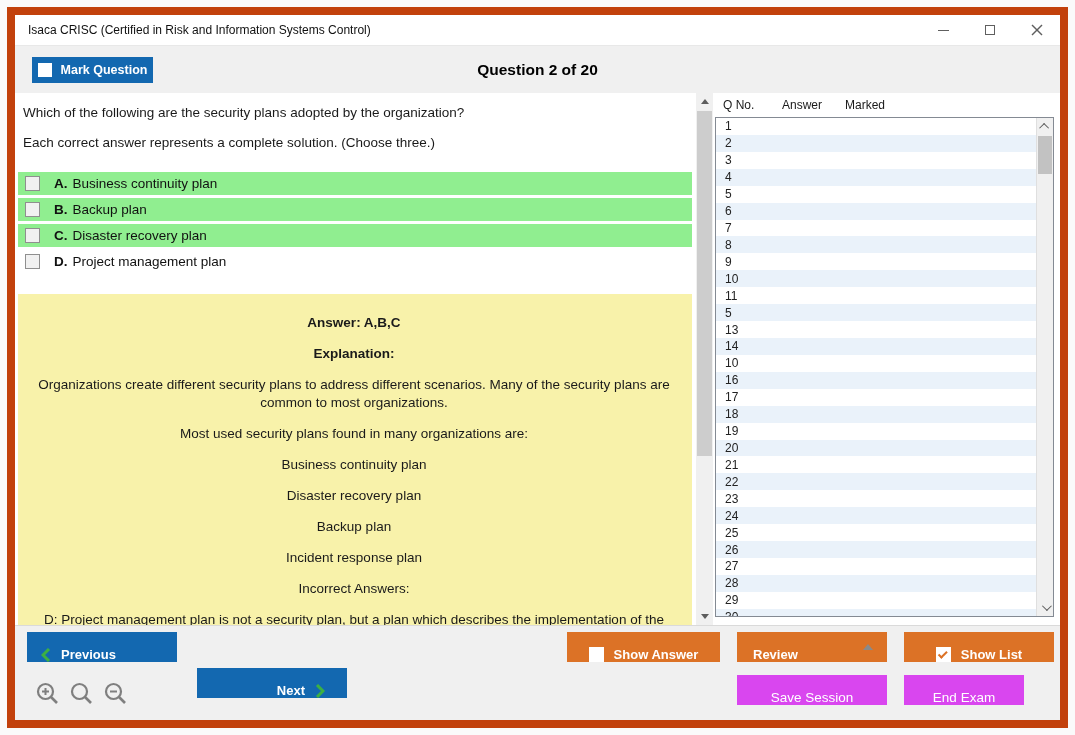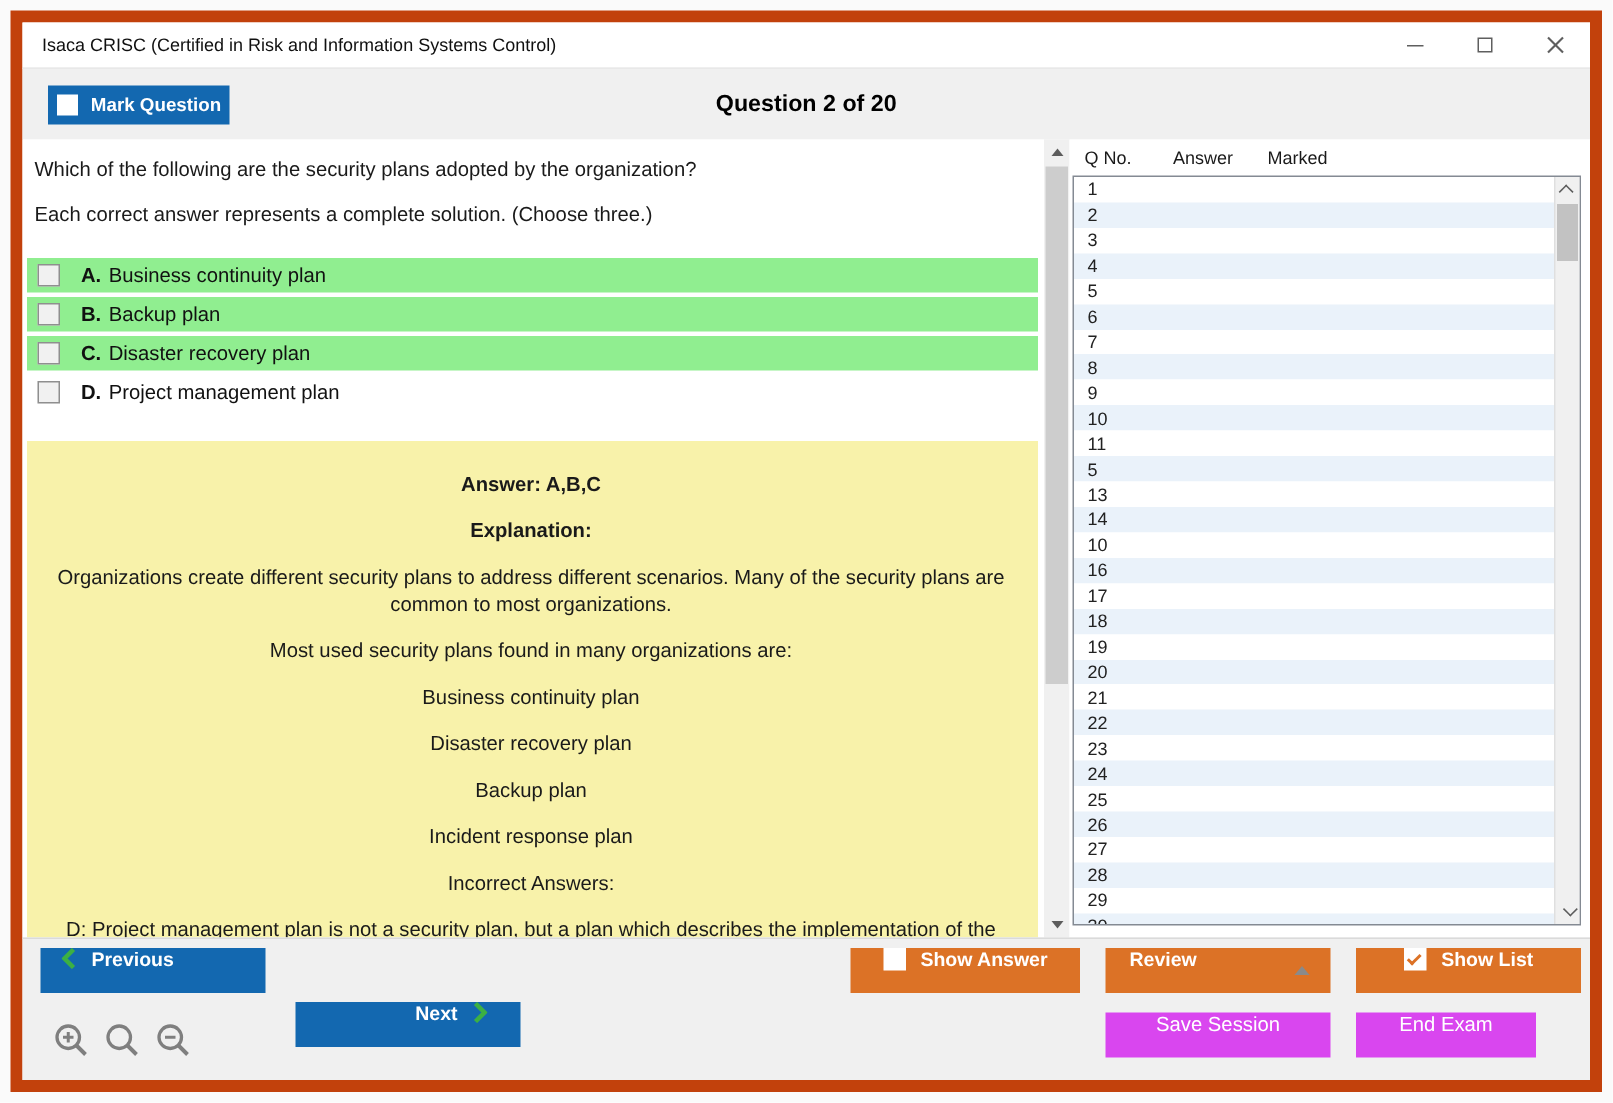--- a/index.html
+++ b/index.html
@@ -62,21 +62,21 @@
   .qrow.alt { background:#eaf2fa; }
   .qrow .c1 { padding-left:9px; width:55px; }
   .qrow .c2 { width:62px; } .qrow .c3 { flex:1; }
   .qlist-scroll { position:absolute; right:0; top:0; bottom:0; width:17px; background:#f0f0f0; border-left:1px solid #dfdfdf; }
   .qlist-scroll .thumb { position:absolute; left:1px; right:1px; top:18px; height:38px; background:#c2c2c2; }
   .chev-up { width:7px; height:7px; border-left:1px solid #5d5d5d; border-top:1px solid #5d5d5d; transform:rotate(45deg) translateY(2px); }
   .chev-down { width:7px; height:7px; border-right:1px solid #5d5d5d; border-bottom:1px solid #5d5d5d; transform:rotate(45deg) translateY(-2px); }
 
   
   .footer { height:95px; background:#f0f0f0; border-top:1px solid #dadada; position:relative; flex:0 0 auto; }
-  .btn { position:absolute; height:30px; display:flex; align-items:flex-start; color:#fff;
+  .btn { position:absolute; height:30px; display:flex; align-items:flex-end; color:#fff;
          font-weight:bold; font-size:13px; cursor:pointer; }
   .btn-blue { background:#1368b0; }
   .btn-orange { background:#dc7226; }
   .btn-navy { background:#d946ef; font-weight:normal; font-size:13.5px; }
   .btn-prev { left:12px; top:6px; width:150px; padding-left:14px; gap:10px; }
   .btn-next { left:182px; top:6px; width:150px; justify-content:flex-end; padding-right:22px; gap:10px;margin-top:36px; }
   .btn-show-answer { left:552px; top:6px; width:153px; justify-content:center; gap:10px; }
   .btn-review { left:722px; top:6px; width:150px; padding-left:16px; }
   .btn-show-list { left:889px; top:6px; width:150px; justify-content:center; gap:10px; }
   .btn-save { left:722px; top:49px; width:150px; justify-content:center; }

